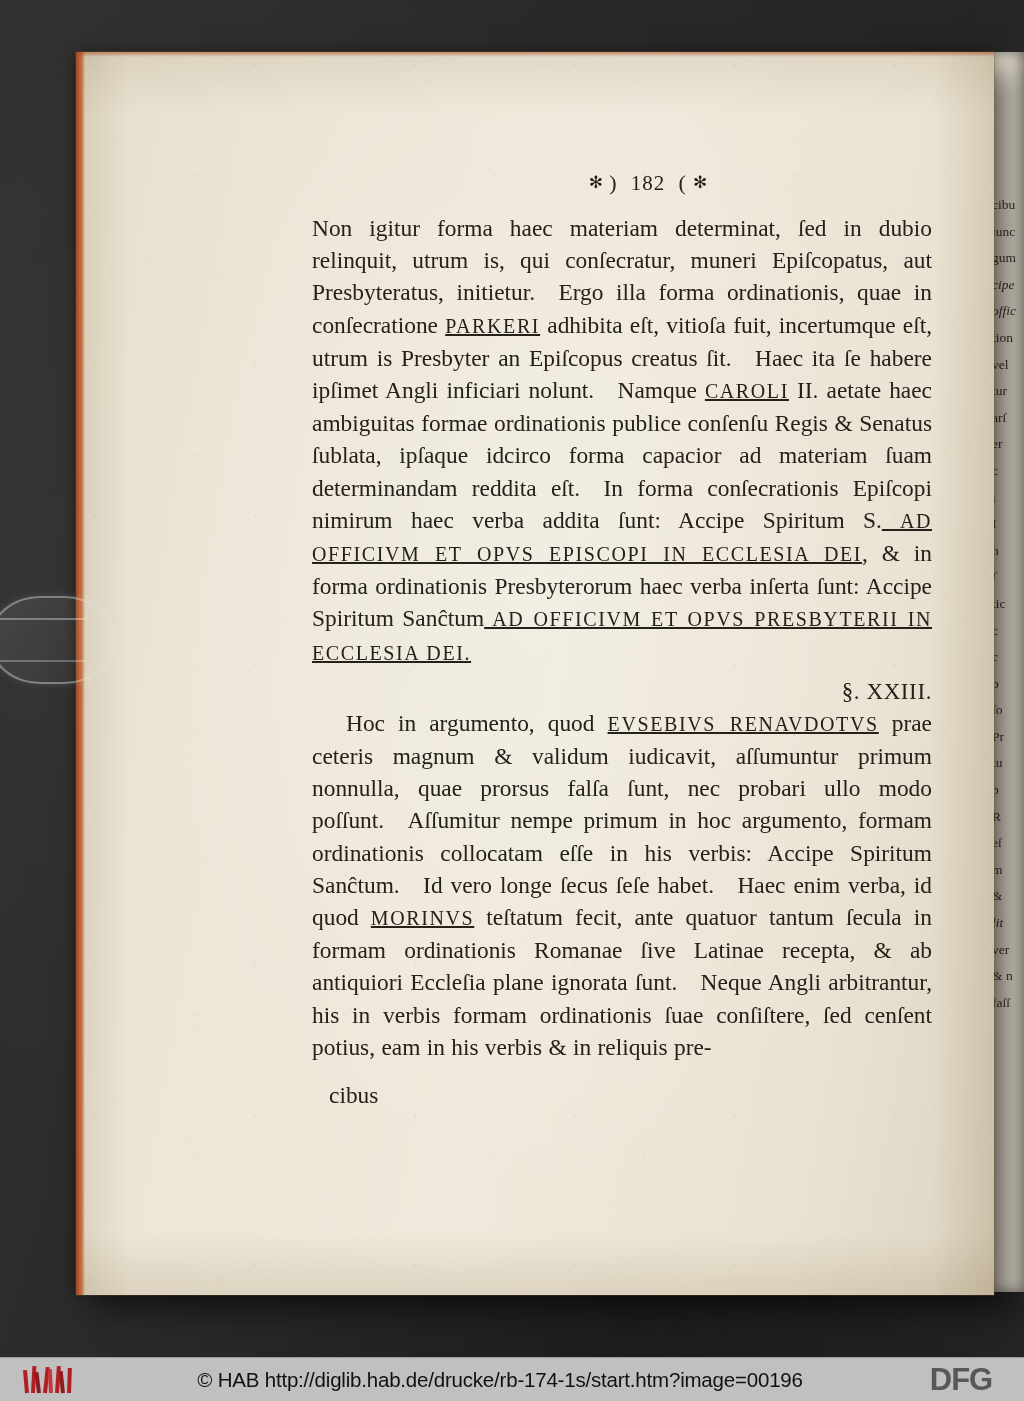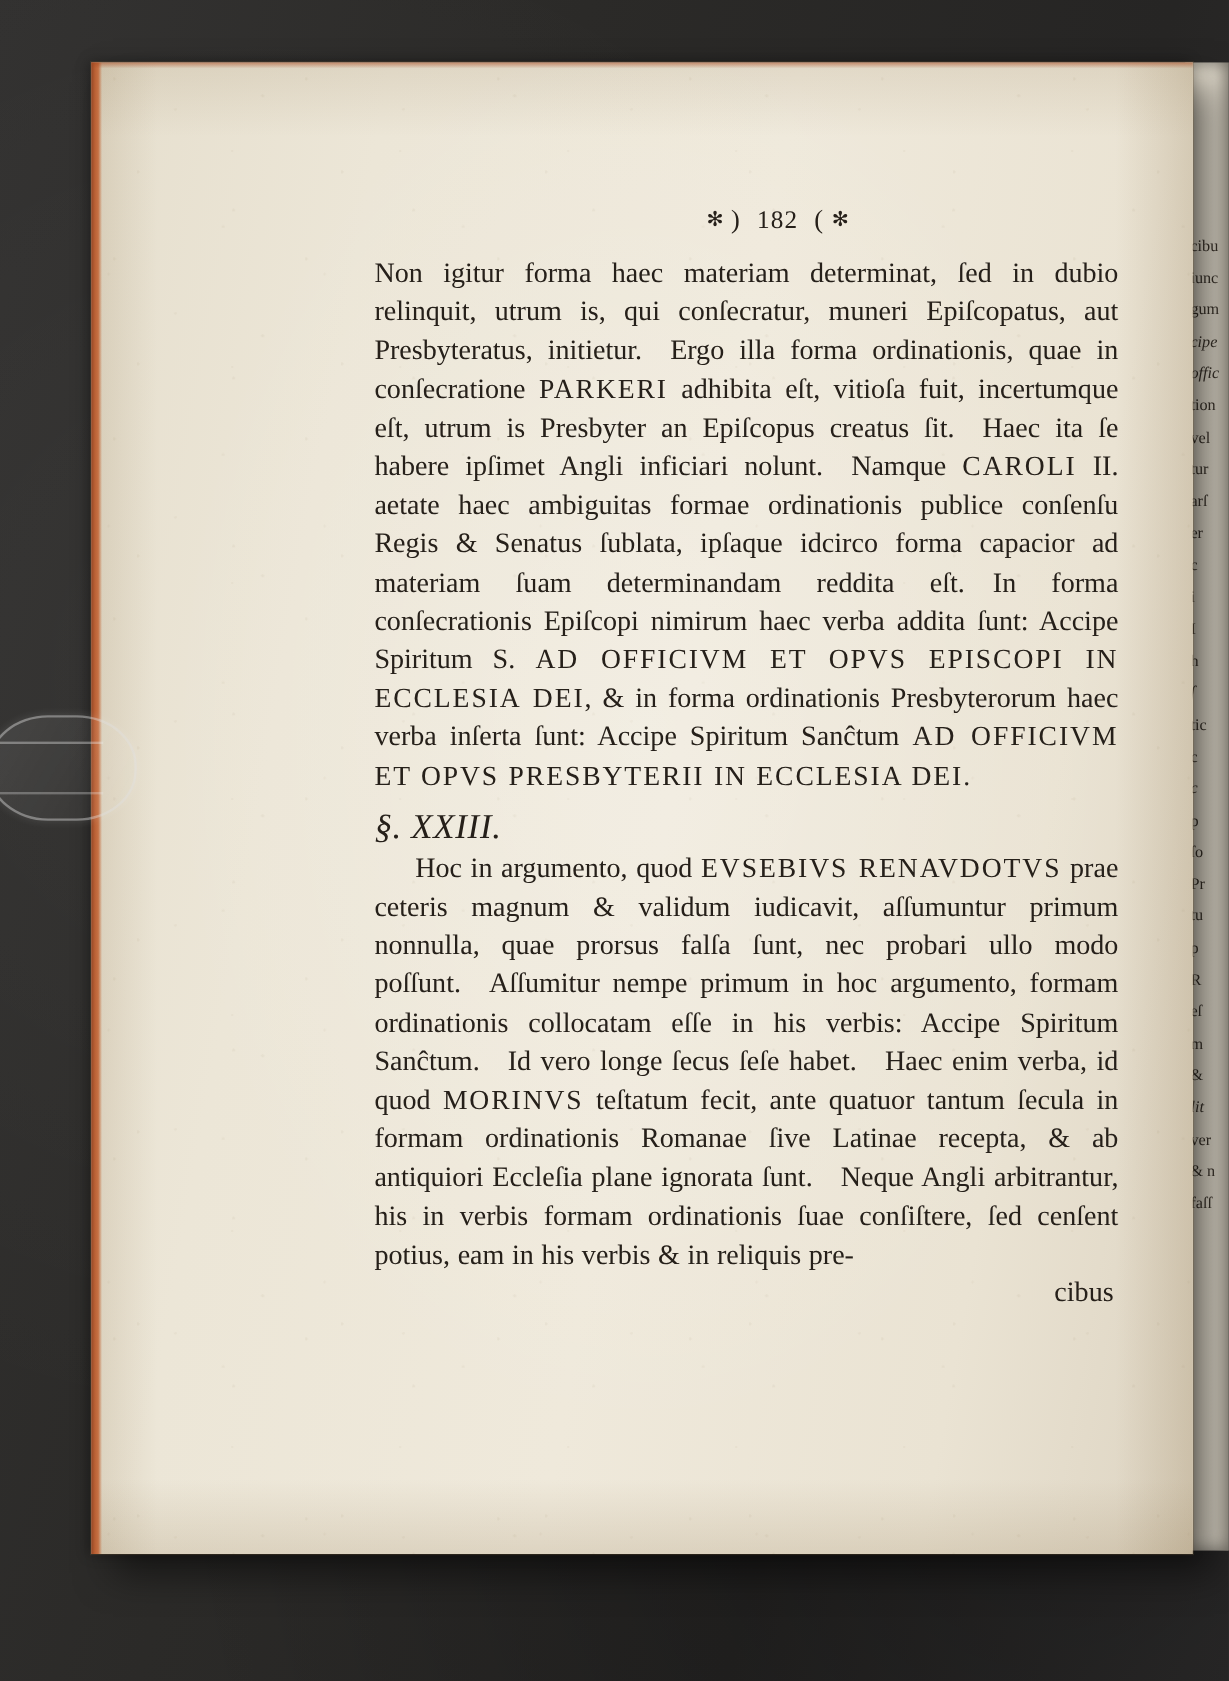--- a/index.html
+++ b/index.html
@@ -159,39 +159,38 @@
     font-size: 23.4px;
     line-height: 32.2px;
     text-align: justify;
     text-align-last: left;
     word-spacing: .5px;
     -webkit-hyphens: none; hyphens: none;
   }
   p.body.indent{ text-indent: 34px; }
 
   .sc{
-    font-size: 23px;
+    font-size: 20px;
     letter-spacing: 1.6px;
     text-transform: uppercase;
+    text-decoration: underline;
   }
   .it{ }
 
   .section-head{
-    text-align: left;
-    font-size: 29px;
+    text-align: right;
+    font-size: 23px;
     margin: 10px 0 2px 0;
     letter-spacing: .6px;
-    font-style: italic;
   }
 
   .catchword{
-    text-align: right;
     font-size: 23.4px;
     line-height: 30px;
-    margin: 0;
+    margin: 17px;
     padding-right: 4px;
   }
 
   
   .footer{
     position:absolute;
     left: 0; bottom: 0;
     width: 1024px; height: 43px;
     background: #c0c0c0;
     border-top: 1px solid #9a9a9a;
@@ -303,14 +302,30 @@
 
     <p class="body" id="para-1"><span>Non igitur forma haec materiam determinat, ſed in dubio relinquit, utrum is, qui conſecratur, muneri Epiſcopatus, aut Presbyteratus, initietur. Ergo illa forma ordinationis, quae in conſecratione </span><span class="sc">Parkeri</span><span> adhibita eſt, vitioſa fuit, incertumque eſt, utrum is Presbyter an Epiſcopus creatus ſit. Haec ita ſe habere ipſimet Angli inficiari nolunt. Namque </span><span class="sc">Caroli</span><span> II. aetate haec ambiguitas formae ordinationis publice conſenſu Regis &amp; Senatus ſublata, ipſaque idcirco forma capacior ad materiam ſuam determinandam reddita eſt. In forma conſecrationis Epiſcopi nimirum haec verba addita ſunt: </span><span class="it">Accipe Spiritum S.</span><span class="sc"> ad officivm et opvs episcopi in ecclesia dei</span><span>, &amp; in forma ordinationis Presbyterorum haec verba inſerta ſunt: </span><span class="it">Accipe Spiritum Sanĉtum</span><span class="sc"> ad officivm et opvs presbyterii in ecclesia dei.</span></p>
 
     <div class="section-head">§. XXIII.</div>
 
     <p class="body indent" id="para-2"><span>Hoc in argumento, quod </span><span class="sc">Evsebivs Renavdotvs</span><span> prae ceteris magnum &amp; validum iudicavit, aſſumuntur primum nonnulla, quae prorsus falſa ſunt, nec probari ullo modo poſſunt. Aſſumitur nempe </span><span class="it">primum</span><span> in hoc argumento, formam ordinationis collocatam eſſe in his verbis: </span><span class="it">Accipe Spiritum Sanĉtum</span><span>. Id vero longe ſecus ſeſe habet. Haec enim verba, id quod </span><span class="sc">Morinvs</span><span> teſtatum fecit, ante quatuor tantum ſecula in formam ordinationis Romanae ſive Latinae recepta, &amp; ab antiquiori Eccleſia plane ignorata ſunt. Neque Angli arbitrantur, his in verbis formam ordinationis ſuae conſiſtere, ſed cenſent potius, eam in his verbis &amp; in reliquis pre-</span></p>
 
     <p class="catchword">cibus</p>
   </div>
 
+  <div class="footer">
+    <div class="hab-logo">
+      <div class="hab-bars">
+        <i></i>
+          <i></i>
+          <i></i>
+          <i></i>
+          <i></i>
+          <i></i>
+          <i></i>
+          <i></i>
+      </div>
+    </div>
+    <div class="footer-text">© HAB http://diglib.hab.de/drucke/rb-174-1s/start.htm?image=00196</div>
+    <div class="dfg-logo">DFG</div>
+  </div>
 
 </div>
 
 </body></html>

